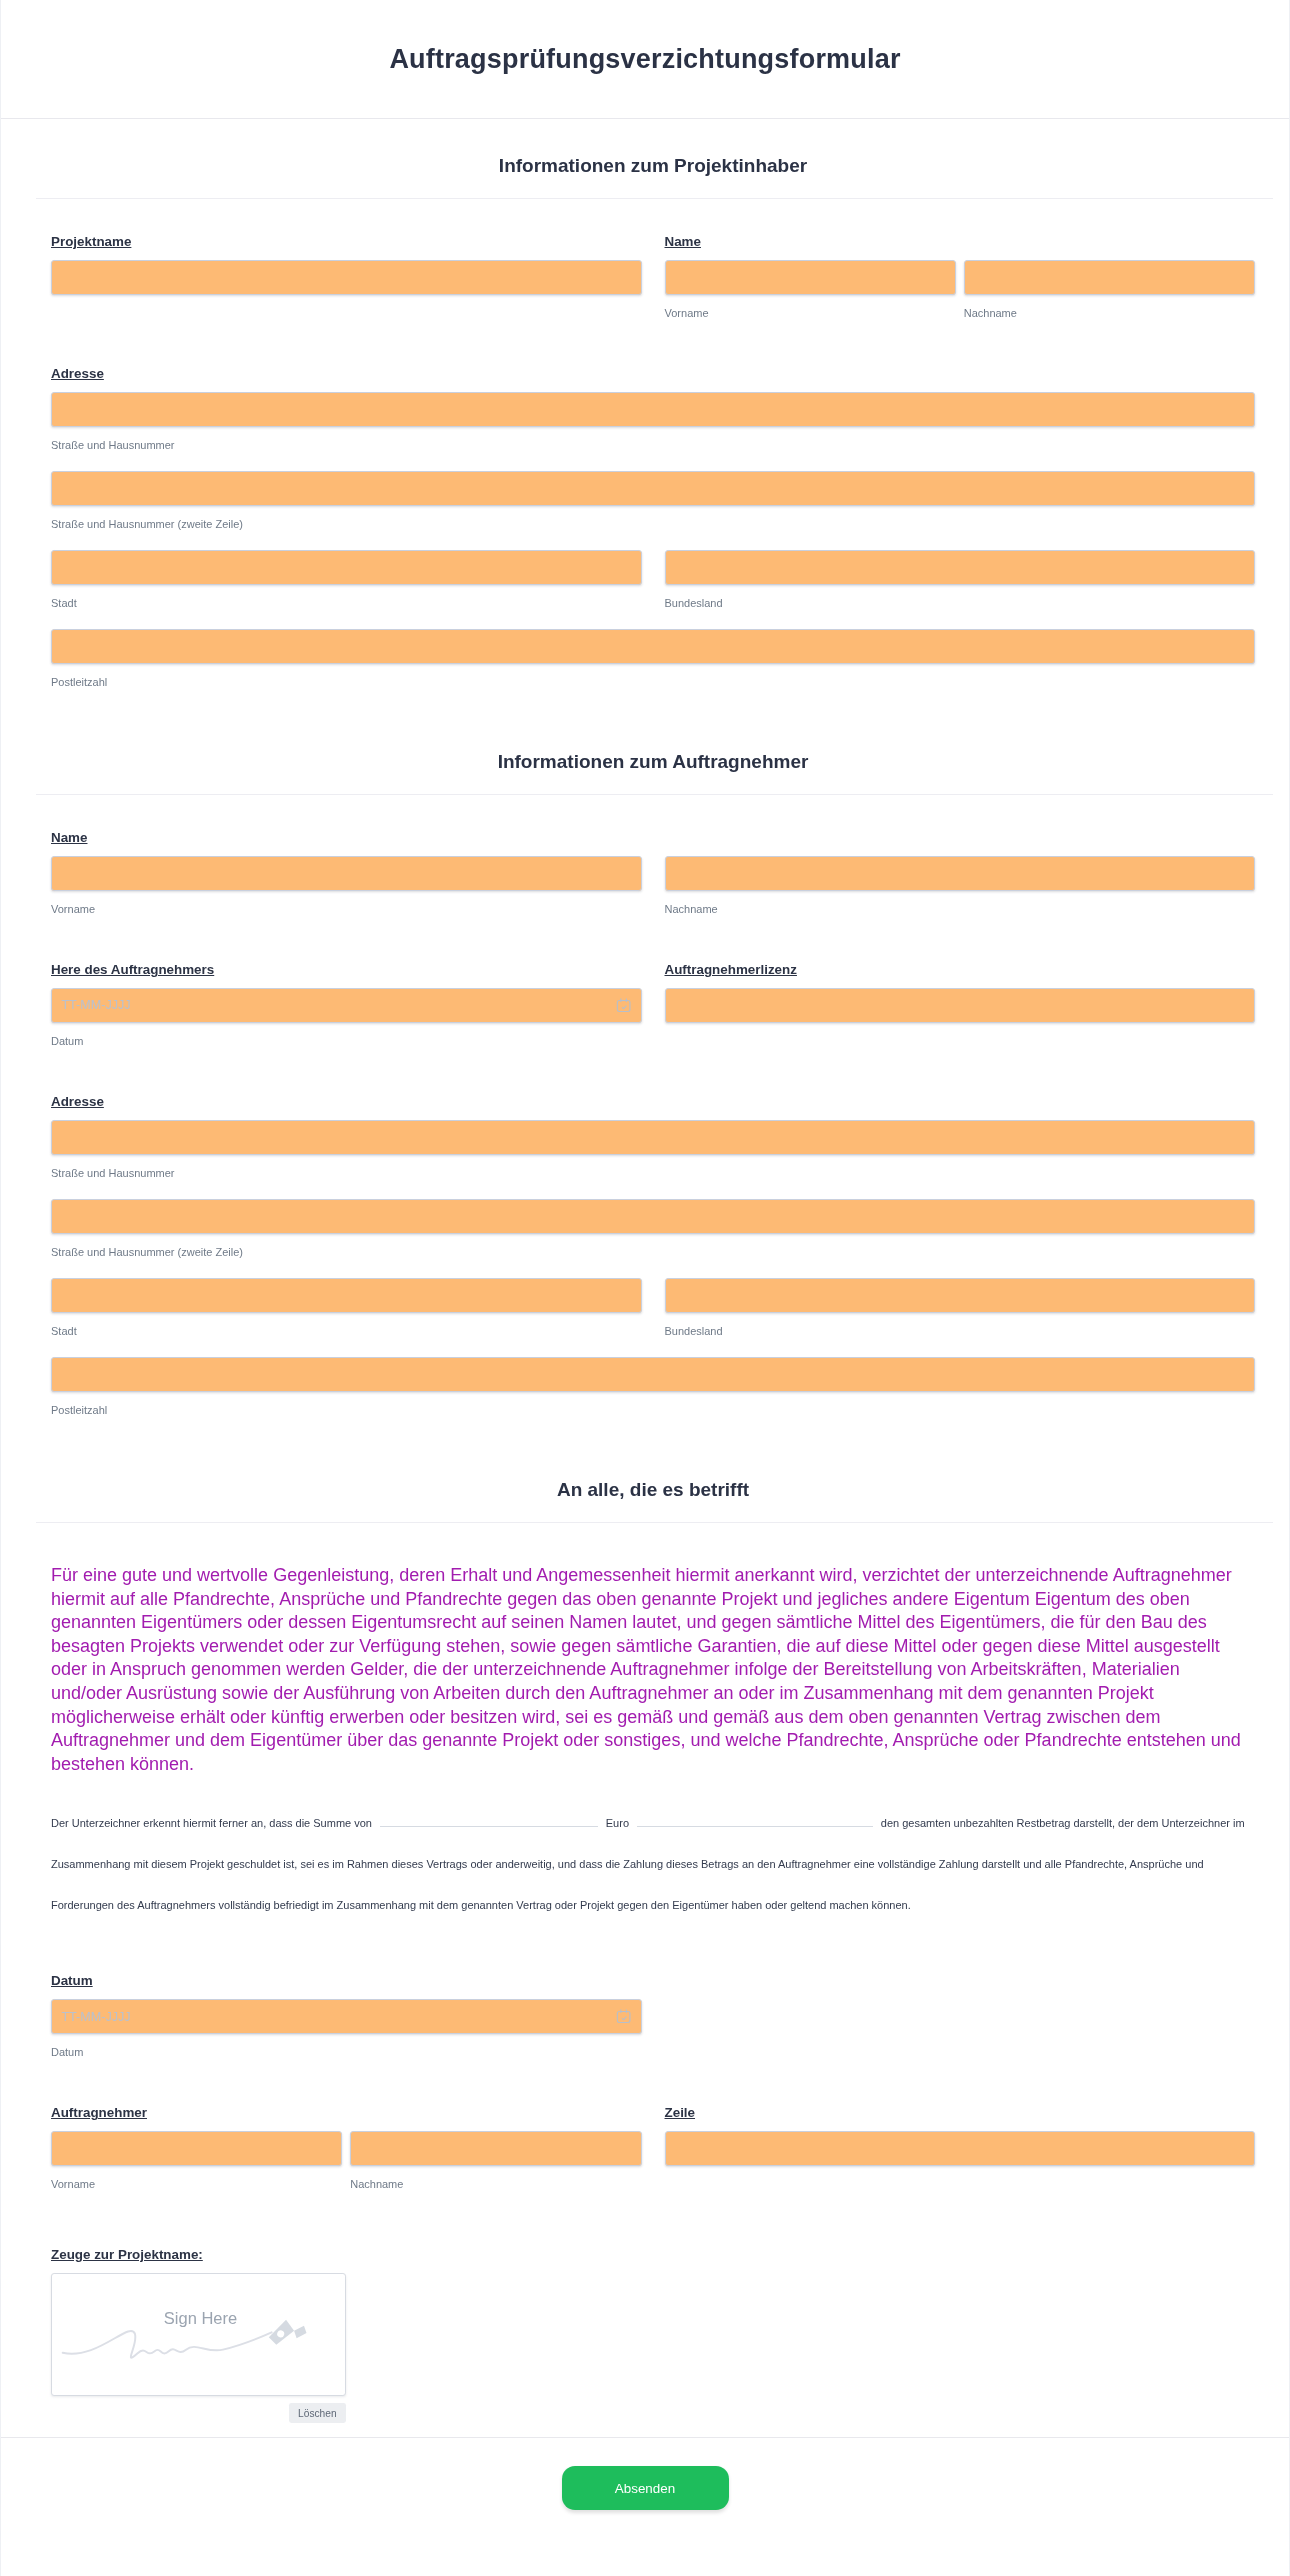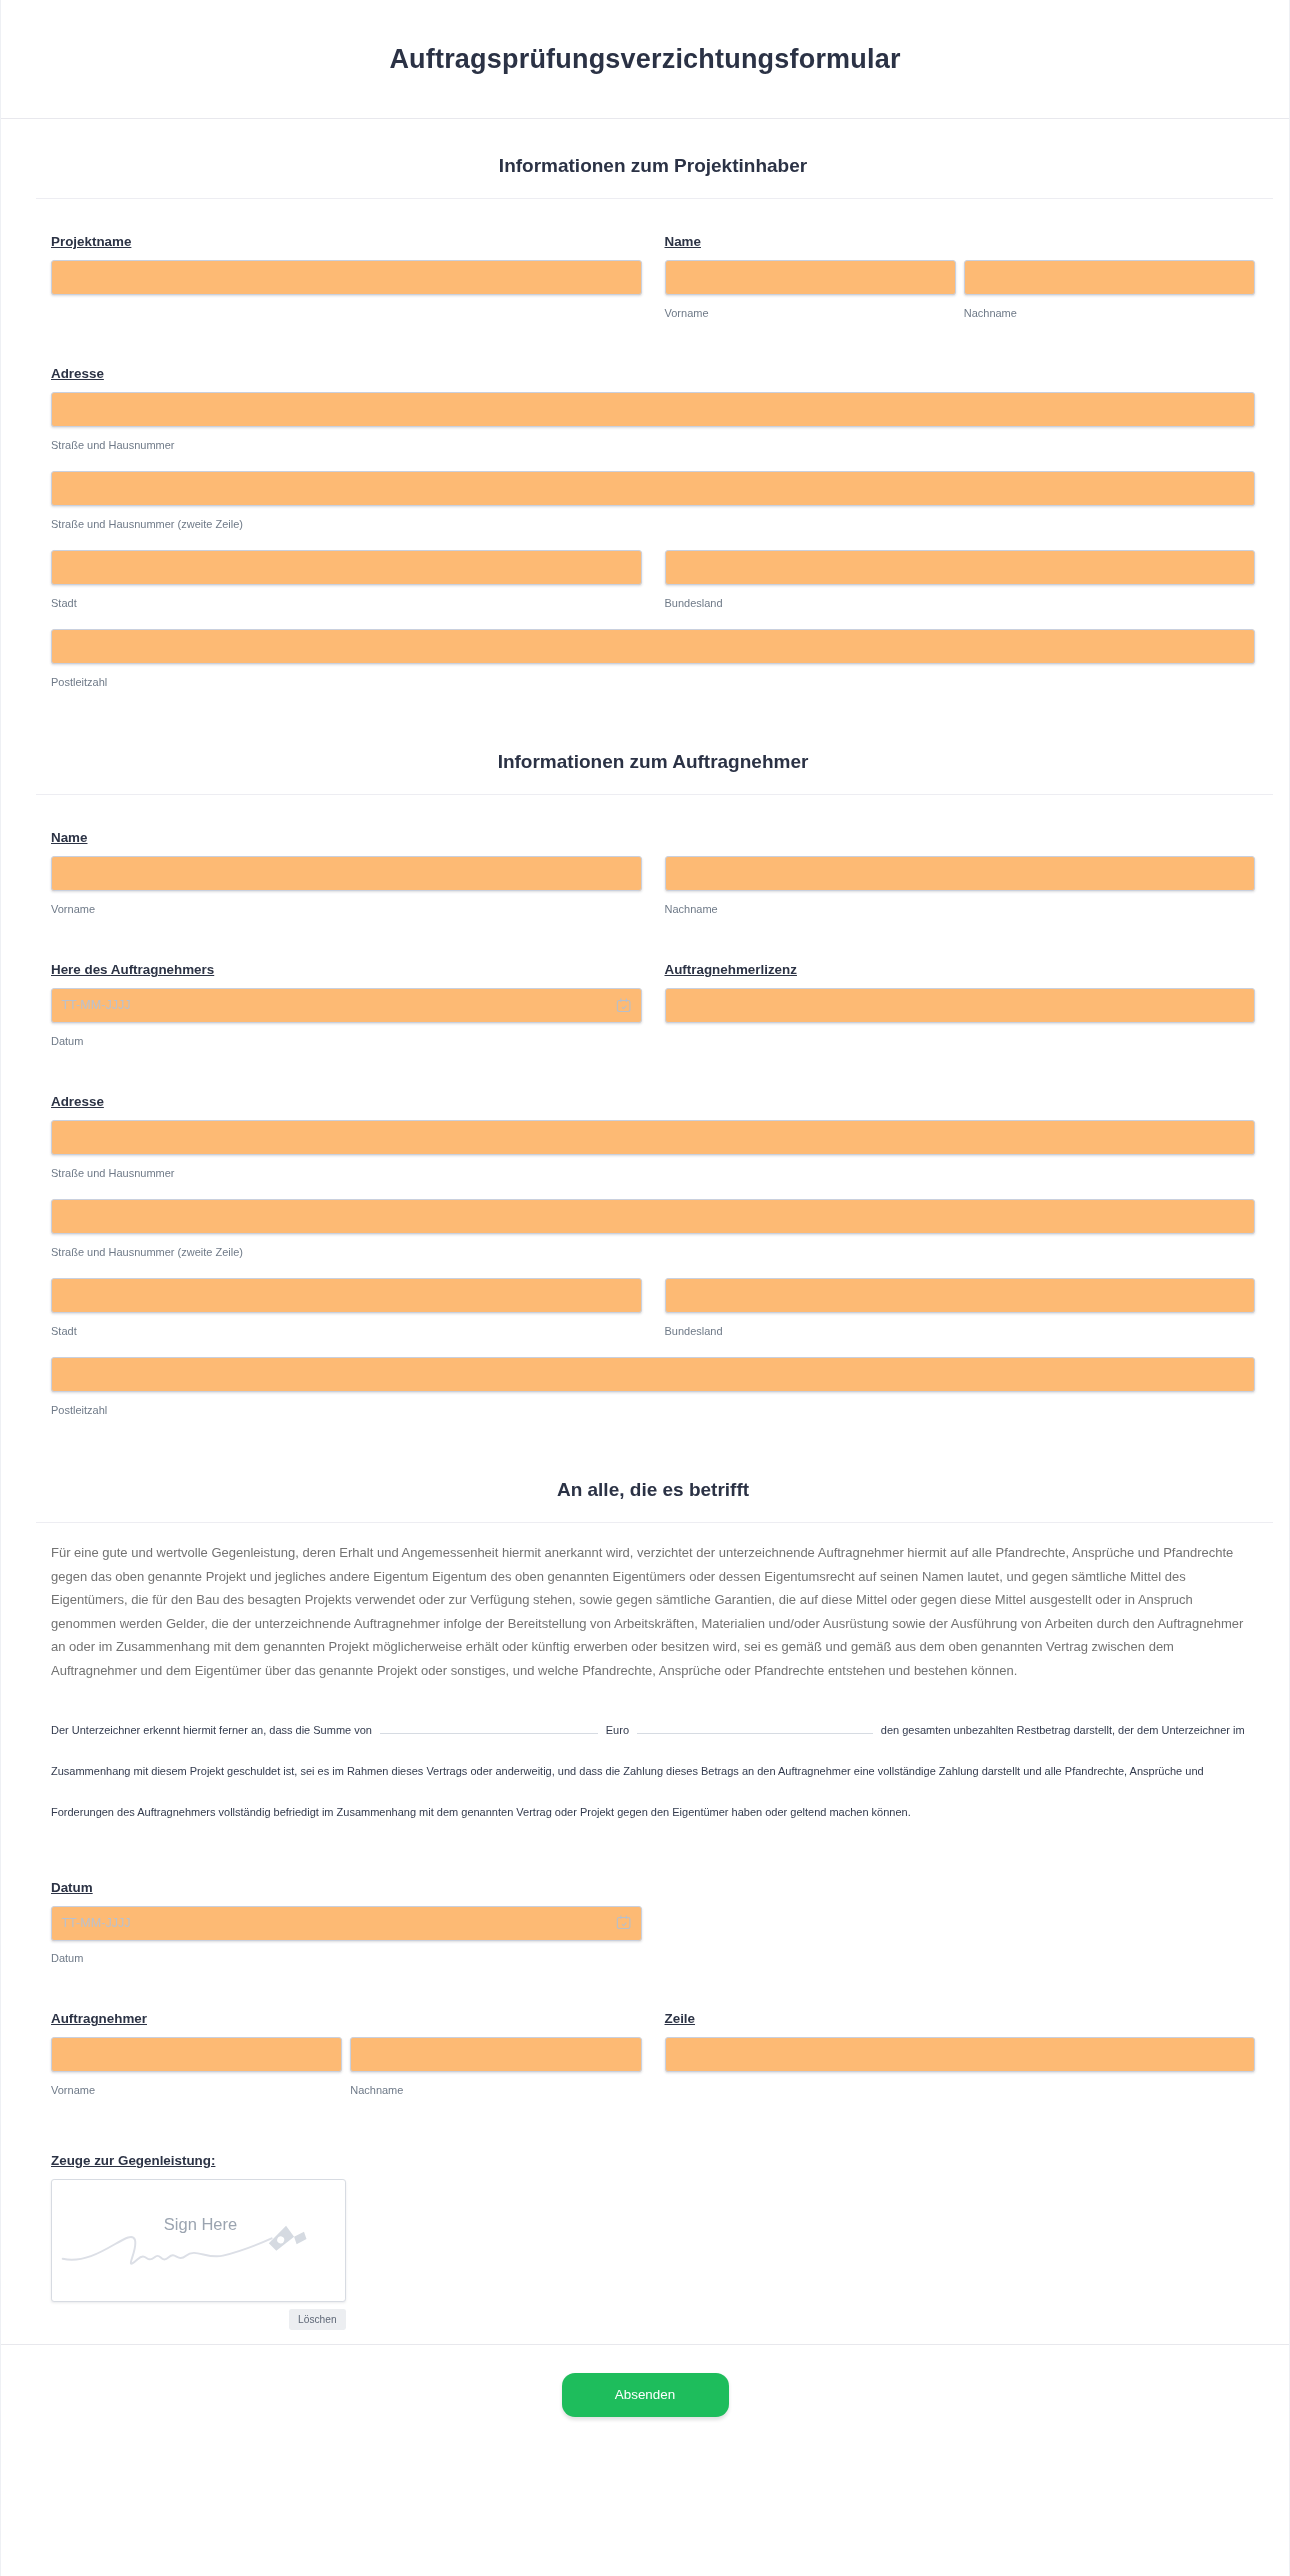--- a/index.html
+++ b/index.html
@@ -35,21 +35,21 @@
              box-shadow:0 1.6px 2.4px -0.8px rgba(44,51,69,.18);
              font:12.6px "Liberation Sans","DejaVu Sans",sans-serif;
              color:#2c3345; padding:0 9.4px; outline:none; }
   input.ti::placeholder { color:#b9c1ce; }
 
   .stack-gap { margin-top:20.4px; }
 
   .date-wrap { position:relative; }
   .cal-icon { position:absolute; right:9.4px; top:8.6px; pointer-events:none; }
 
-  .paragraph { margin-top:18px; font-size:13px; line-height:23.6px; color:#737373; }
+  .paragraph { margin-top:41px; font-size:18px; line-height:23.6px; color:#a21caf; }
   .paragraph2 { margin-top:27px; font-size:11px; line-height:41px; color:#333b4e; }
   .blank { display:inline-block; border-bottom:0.8px solid #d6dbe2; height:1.1em;
            vertical-align:baseline; margin:0 7.9px; }
   .blank.b1 { width:218px; } .blank.b2 { width:236px; }
 
   .sig-box { width:295px; height:123px; border:0.8px solid #d7dbe2; border-radius:3.1px;
              box-shadow:0 1.6px 2.4px -0.8px rgba(44,51,69,.10);
              position:relative; overflow:hidden; background:#fff; cursor:pointer; }
   .sig-hint { position:absolute; left:4px; right:0; top:35px; text-align:center;
               font-size:16.5px; color:#9ba4b0; }
@@ -219,21 +219,21 @@
           </div>
         </div>
       </div>
       <div class="col">
         <div class="label">Zeile</div>
         <input class="ti" type="text" style="">
       </div>
     </div>
 
     <div class="group-lg">
-      <div class="label bold">Zeuge zur Gegenleistung:</div>
+      <div class="label bold">Zeuge zur Projektname:</div>
       <div class="sig-box">
         <div class="sig-hint">Sign Here</div>
         <span class="sig-art">
           <svg width="267" height="63" viewBox="0 0 340 80" fill="none">
             <path d="M6 62 C 50 72, 92 20, 98 38 C 102 52, 82 80, 101 63 C 113 52, 112 69, 123 60 C 131 53, 131 69, 141 60 C 150 52, 152 67, 163 58 C 175 48, 190 63, 210 58 C 235 52, 252 45, 272 36" stroke="#dcdfe6" stroke-width="2.5" stroke-linecap="round"></path>
             <g transform="translate(272,12) rotate(18)">
               <path d="M6 30 L20 2 L34 12 L18 36 Z" fill="#d5dae1"></path>
               <circle cx="19" cy="21" r="4.5" fill="#ffffff"></circle>
               <path d="M34 12 L44 2 L50 10 L40 20 Z" fill="#d5dae1"></path>
             </g>

